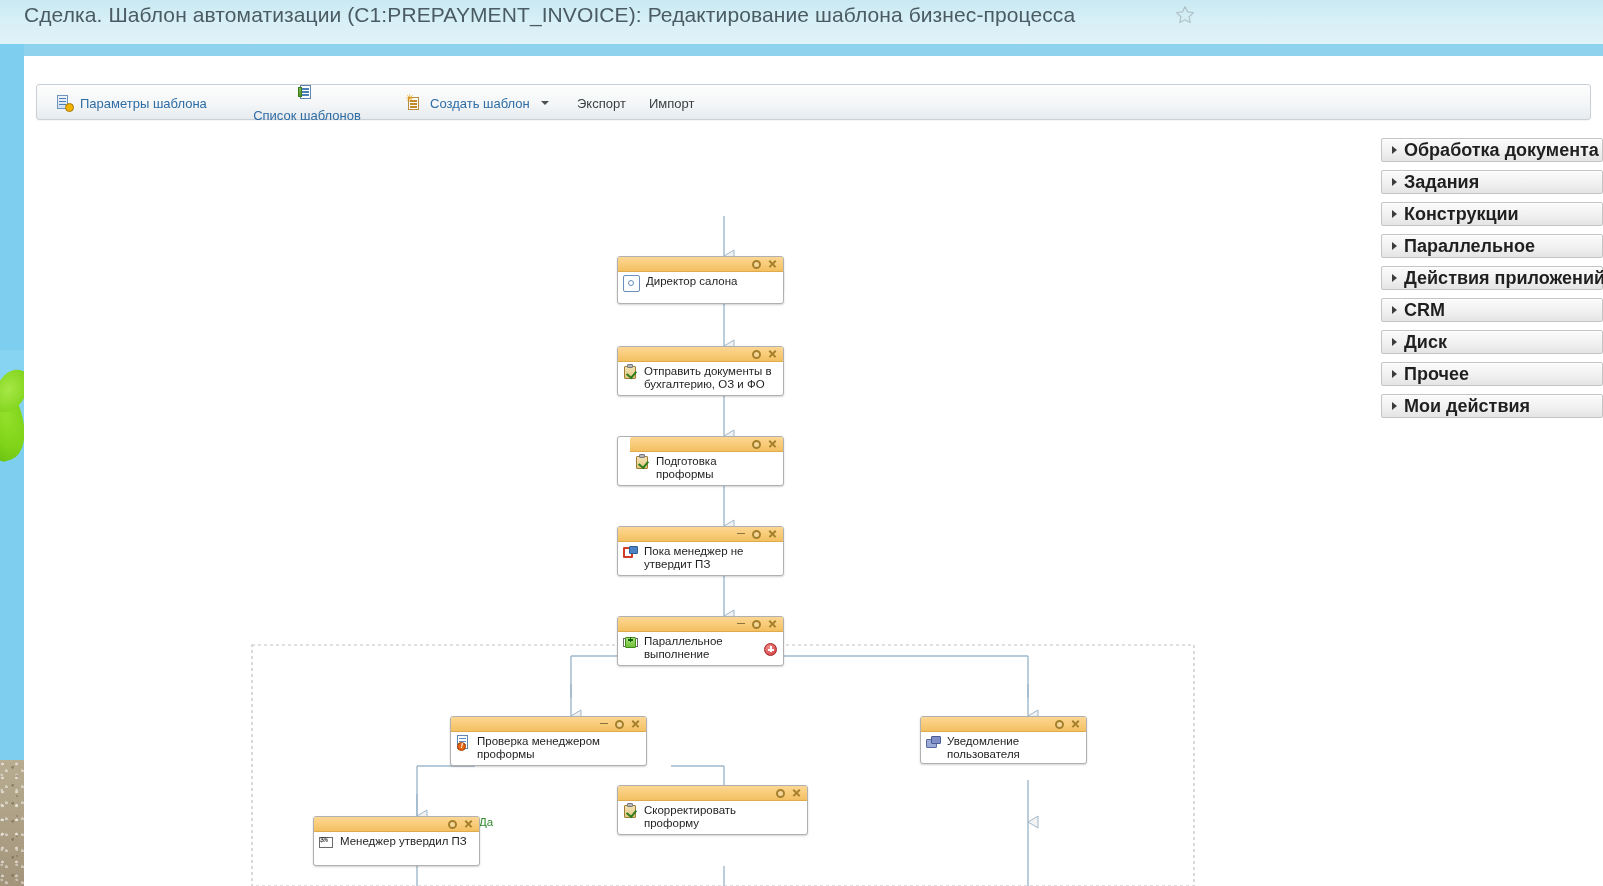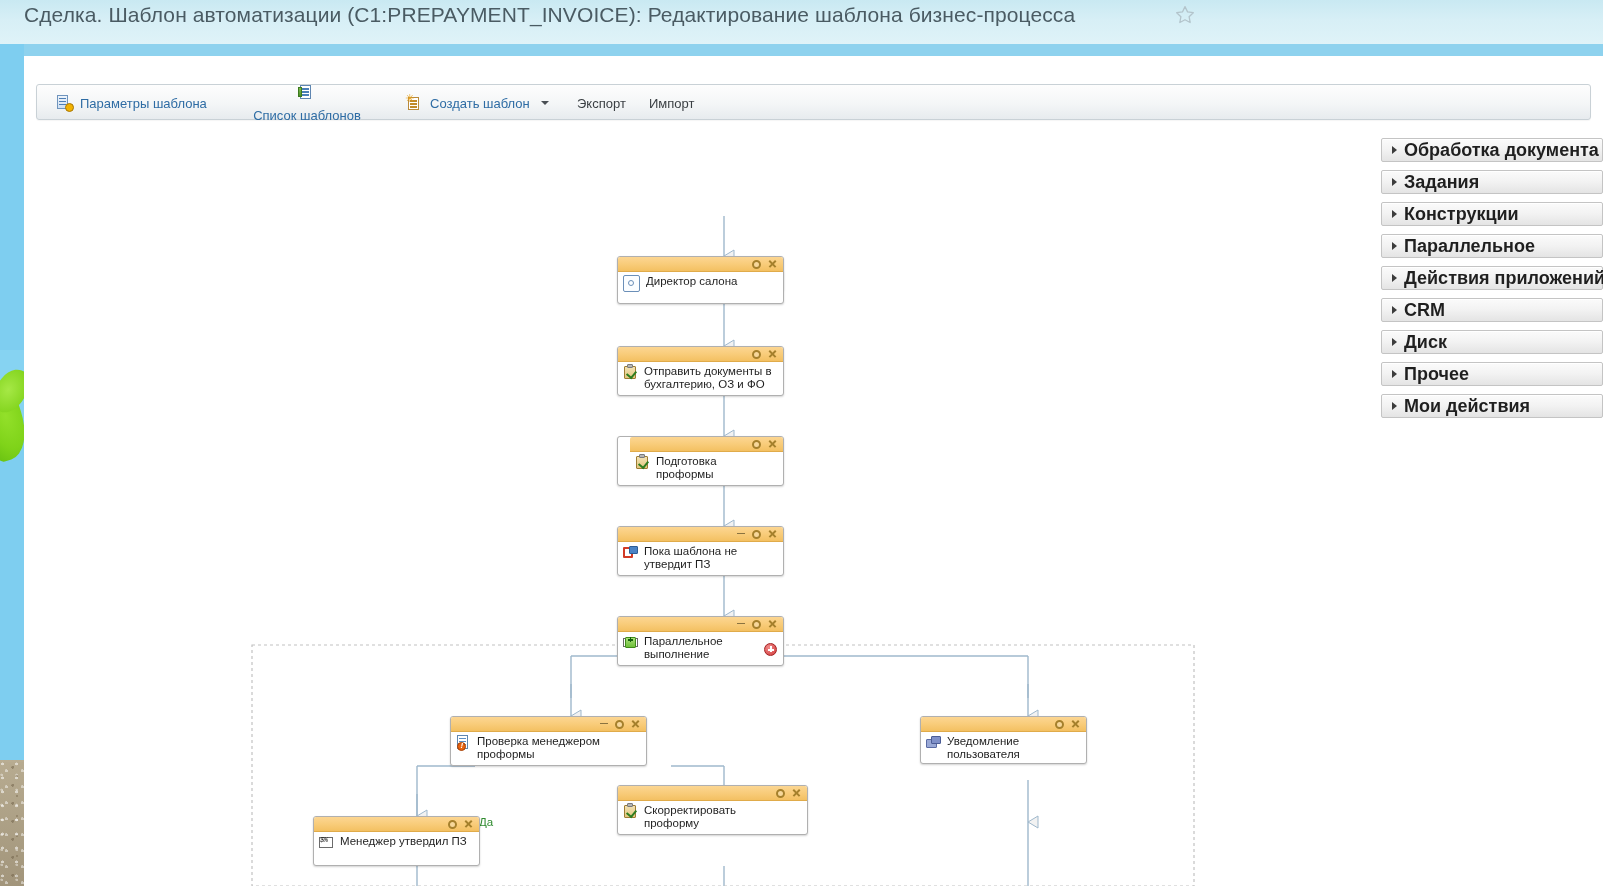--- a/index.html
+++ b/index.html
@@ -423,21 +423,21 @@
         <div class="hdr">
           <i class="hbtn min"></i>
           <i class="hbtn gear"></i>
           <i class="hbtn close"></i>
         </div>
         <div class="body">
           <span class="nico loop">
             <i class="box"></i>
             <i class="arr"></i>
           </span>
-          <span class="title">Пока шаблона не
+          <span class="title">Пока менеджер не
 утвердит ПЗ</span>
         </div>
       </div>
       <div class="node" style="left: 593px; top: 484px; width: 167px; height: 50px;">
         <div class="hdr">
           <i class="hbtn min"></i>
           <i class="hbtn gear"></i>
           <i class="hbtn close"></i>
         </div>
         <div class="body">

